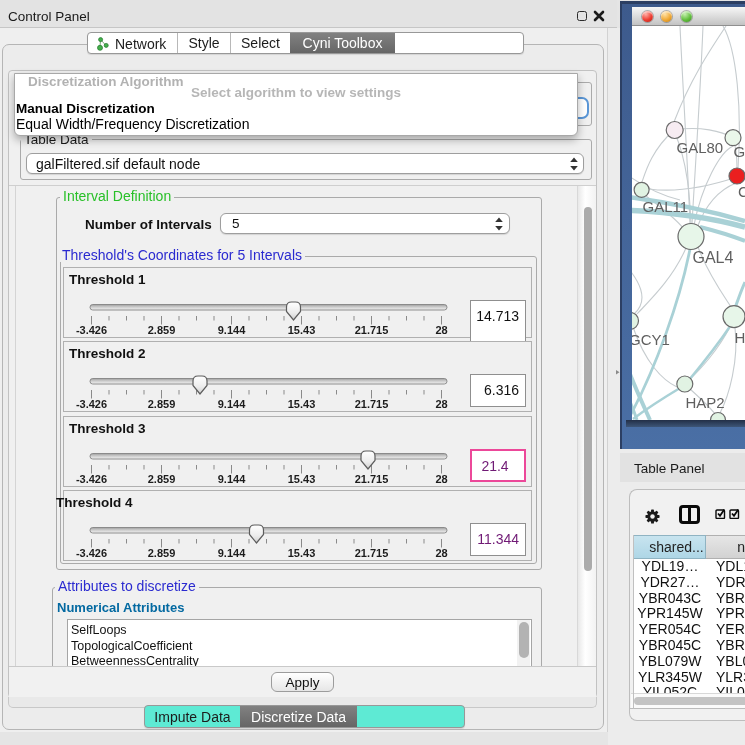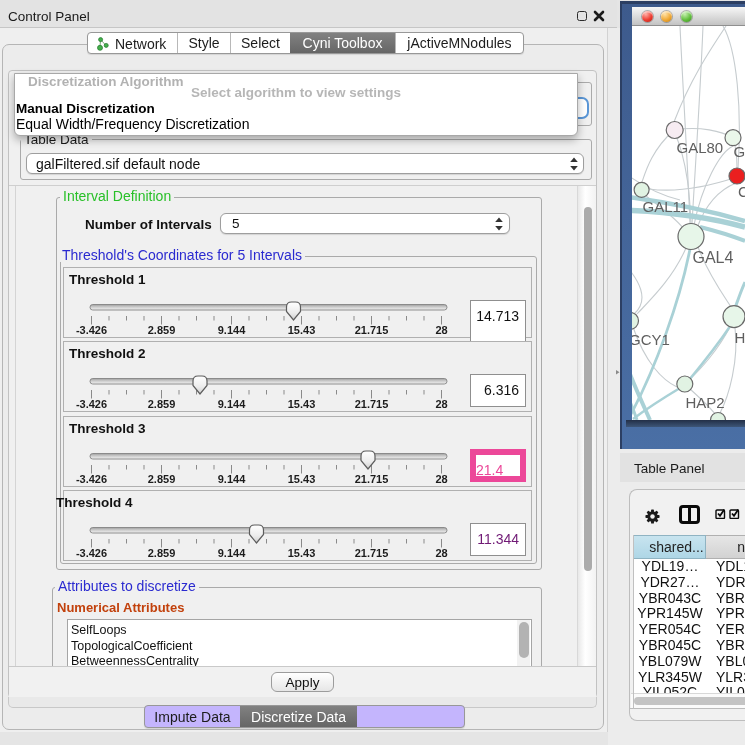--- a/index.html
+++ b/index.html
@@ -27,21 +27,20 @@
         <path d="M3.5 4 L3 11 M4.5 4.5 L8.5 9" stroke="#7aa87a" stroke-width="1"></path>
         <circle cx="3.6" cy="3.6" r="2" fill="#44b04c" stroke="#2a7d33" stroke-width="0.8"></circle>
         <circle cx="3" cy="11.8" r="2.5" fill="#44b04c" stroke="#2a7d33" stroke-width="0.8"></circle>
         <circle cx="9.2" cy="9.4" r="2" fill="#44b04c" stroke="#2a7d33" stroke-width="0.8"></circle>
       </svg>
       <span style="position:absolute;left:27px;top:3px;font-size:14px;color:#1c1c1c;">Network</span>
     </div>
 <div style="width:53px;display:flex;align-items:center;justify-content:center;border-right:1px solid #b8b8b8;font-size:14px;color:#1c1c1c;">Style</div>
 <div style="width:59px;display:flex;align-items:center;justify-content:center;font-size:14px;color:#1c1c1c;">Select</div>
 <div style="width:105px;display:flex;align-items:center;justify-content:center;background:linear-gradient(#818181,#666666);font-size:14px;color:#ffffff;">Cyni Toolbox</div>
-<div style="flex:1;display:flex;align-items:center;justify-content:center;font-size:14px;color:#1c1c1c;border-left:1px solid #b8b8b8;">jActiveMNodules</div>
 </div>
 <div class="abs" style="left:8px;top:70px;width:589px;height:628px;border:1px solid #c2c2c2;border-radius:4px;background:#f0f0f0;"></div>
 <div class="grp" style="left:20px;top:82px;width:572px;height:44px;"></div>
 <div class="abs" style="left:545px;top:97px;width:44px;height:22px;background:#fff;border:2.5px solid #5a96d6;border-radius:7px;"></div>
 <div class="grp" style="left:20px;top:139px;width:572px;height:41px;"></div>
 <div class="grplab" style="left:21px;top:133px;color:#1a1a1a;">Table Data</div>
 <div class="combo" style="left:26px;top:153px;width:558px;height:21px;"></div>
 <div class="abs" style="left:36px;top:156px;font-size:14px;color:#111;">galFiltered.sif default node</div>
 <svg class="abs" style="left:569px;top:157px;" width="10" height="14" viewBox="0 0 10 14">
     <path d="M5 0.5 L8.8 5 H1.2 Z" fill="#333"></path>
@@ -193,21 +192,21 @@
     <line x1="361.0" y1="49" x2="361.0" y2="53.5" stroke="#8a8a8a" stroke-width="1"></line>
     <line x1="378.5" y1="49" x2="378.5" y2="57.5" stroke="#8a8a8a" stroke-width="1"></line>
 <text x="28.5" y="67" font-size="11" font-weight="bold" fill="#1c1c1c" text-anchor="middle">-3.426</text>
     <text x="98.5" y="67" font-size="11" font-weight="bold" fill="#1c1c1c" text-anchor="middle">2.859</text>
     <text x="168.5" y="67" font-size="11" font-weight="bold" fill="#1c1c1c" text-anchor="middle">9.144</text>
     <text x="238.5" y="67" font-size="11" font-weight="bold" fill="#1c1c1c" text-anchor="middle">15.43</text>
     <text x="308.5" y="67" font-size="11" font-weight="bold" fill="#1c1c1c" text-anchor="middle">21.715</text>
     <text x="378.5" y="67" font-size="11" font-weight="bold" fill="#1c1c1c" text-anchor="middle">28</text>
 <path transform="translate(296.5,33.5)" d="M1.5 6.5 Q1.5 1.5 6.5 1.5 L10.5 1.5 Q15.5 1.5 15.5 6.5 L15.5 11 L8.5 19.5 L1.5 11 Z" fill="url(#th3)" stroke="#5d5d5d" stroke-width="1.2"></path>
 </svg>
-<div class="abs" style="left:470px;top:448.5px;width:56px;height:33px;background:#fff;border:6px solid #ec4899;font-size:14px;color:#ec4899;text-align:left;line-height:31px;padding-right:6px;">21.4</div>
+<div class="abs" style="left:470px;top:448.5px;width:56px;height:33px;background:#fff;border:2px solid #ec4899;font-size:14px;color:#701a75;text-align:center;line-height:31px;padding-right:6px;">21.4</div>
 <div class="abs" style="left:63px;top:489.8px;width:469px;height:71px;border:1px solid #b0b0b0;background:#f0f0f0;"></div>
 <div class="abs bold" style="left:56px;top:494.8px;font-size:13.5px;color:#111;">Threshold 4</div>
 <svg class="abs" style="left:63px;top:489.8px;" width="469" height="71" viewBox="0 0 469 71" font-family="Liberation Sans, sans-serif">
 <defs>
       <linearGradient id="tr4" x1="0" y1="0" x2="0" y2="1">
 <stop offset="0" stop-color="#9e9e9e"></stop>
         <stop offset="0.45" stop-color="#cccccc"></stop>
         <stop offset="1" stop-color="#f2f2f2"></stop>
       </linearGradient>
 <linearGradient id="th4" x1="0" y1="0" x2="0" y2="1">
@@ -244,32 +243,32 @@
     <text x="238.5" y="67" font-size="11" font-weight="bold" fill="#1c1c1c" text-anchor="middle">15.43</text>
     <text x="308.5" y="67" font-size="11" font-weight="bold" fill="#1c1c1c" text-anchor="middle">21.715</text>
     <text x="378.5" y="67" font-size="11" font-weight="bold" fill="#1c1c1c" text-anchor="middle">28</text>
 <path transform="translate(185.0,33.5)" d="M1.5 6.5 Q1.5 1.5 6.5 1.5 L10.5 1.5 Q15.5 1.5 15.5 6.5 L15.5 11 L8.5 19.5 L1.5 11 Z" fill="url(#th4)" stroke="#5d5d5d" stroke-width="1.2"></path>
 </svg>
 <div class="abs" style="left:470px;top:522.8px;width:56px;height:33px;background:#fff;border:1px solid #8f8f8f;font-size:14px;color:#701a75;text-align:right;line-height:31px;padding-right:6px;">11.344</div>
 <div class="abs" style="left:9px;top:580px;width:568px;height:86px;overflow:hidden;">
 <div class="grp" style="left:43px;top:7px;width:490px;height:120px;"></div>
 </div>
 <div class="grplab" style="left:55px;top:580px;color:#2a2ad0;font-size:14px;">Attributes to discretize</div>
-<div class="abs bold" style="left:57px;top:600px;font-size:13px;color:#c2410c;">Numerical Attributes</div>
+<div class="abs bold" style="left:57px;top:600px;font-size:13px;color:#0369a1;">Numerical Attributes</div>
 <div class="abs" style="left:67px;top:619px;width:465px;height:47px;background:#ffffff;border:1px solid #a5a5a5;border-bottom:none;overflow:hidden;">
 <div style="position:absolute;left:3px;top:2.5px;font-size:12.5px;color:#111;">SelfLoops</div>
 <div style="position:absolute;left:3px;top:18.5px;font-size:12.5px;color:#111;">TopologicalCoefficient</div>
 <div style="position:absolute;left:3px;top:33.5px;font-size:12.5px;color:#111;">BetweennessCentrality</div>
 <div style="position:absolute;right:1px;top:0;width:13px;height:48px;background:#f2f2f2;"></div>
 <div style="position:absolute;right:2px;top:2px;width:10px;height:36px;border-radius:5px;background:#b3b3b3;"></div>
 </div>
 <div class="abs" style="left:9px;top:667px;width:587px;height:30px;background:#f1f1f1;"></div>
 <div class="abs" style="left:8px;top:697px;width:589px;height:11px;background:#e9e9e9;border:1px solid #c8c8c8;border-top:none;border-radius:0 0 5px 5px;"></div>
 <div class="abs" style="left:271px;top:672px;width:63px;height:20px;border:1px solid #9c9c9c;border-radius:6px;background:linear-gradient(#ffffff,#e6e6e6);font-size:13.5px;color:#111;text-align:center;line-height:19px;">Apply</div>
-<div class="abs" style="left:144px;top:705px;width:321px;height:23px;background:#c4b5fd;border:1px solid #989898;border-radius:4px;box-shadow:0 1px 1px rgba(0,0,0,0.10);overflow:hidden;display:flex;">
+<div class="abs" style="left:144px;top:705px;width:321px;height:23px;background:#5eead4;border:1px solid #989898;border-radius:4px;box-shadow:0 1px 1px rgba(0,0,0,0.10);overflow:hidden;display:flex;">
 <div style="width:95px;display:flex;align-items:center;justify-content:center;font-size:14px;color:#1c1c1c;">Impute Data</div>
 <div style="width:117px;display:flex;align-items:center;justify-content:center;background:linear-gradient(#818181,#666666);font-size:14px;color:#ffffff;">Discretize Data</div>
 </div>
 <div class="abs" style="left:14px;top:73px;width:564px;height:63px;background:#ffffff;border:1px solid #a8a8a8;border-radius:0 0 6px 6px;box-shadow:0 4px 8px rgba(0,0,0,0.30);"></div>
 <div class="abs bold" style="left:28px;top:74px;font-size:13.5px;color:#b2b2b2;">Discretization Algorithm</div>
 <div class="abs bold" style="left:14px;top:84.5px;width:564px;text-align:center;font-size:13.5px;color:#b6b6b6;">Select algorithm to view settings</div>
 <div class="abs bold" style="left:16px;top:101px;font-size:13.5px;color:#000;">Manual Discretization</div>
 <div class="abs" style="left:16px;top:116px;font-size:14px;color:#000;">Equal Width/Frequency Discretization</div>
 <div class="abs" style="left:608px;top:28px;width:13px;height:717px;background:#ececec;"></div>
 <svg class="abs" style="left:615px;top:369px;" width="5" height="6" viewBox="0 0 5 6">

